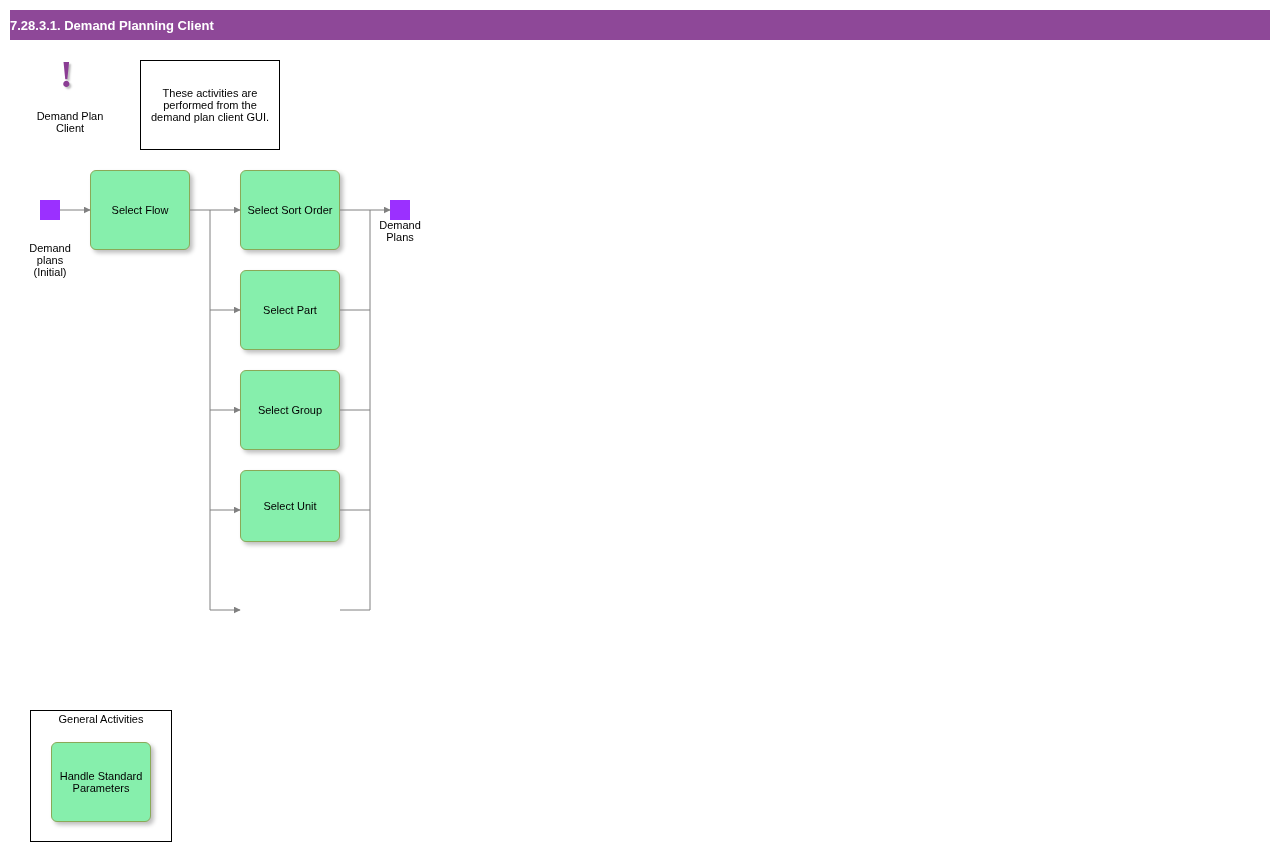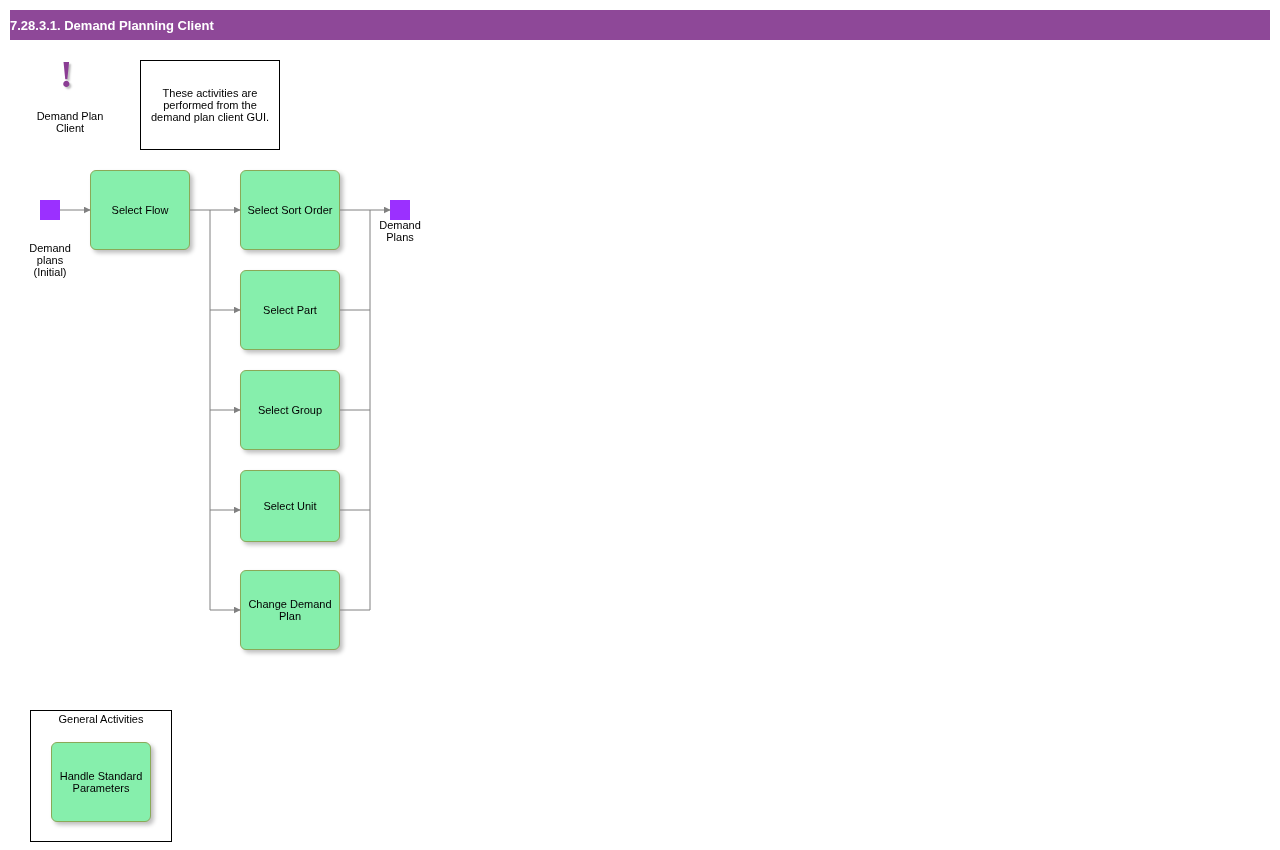--- a/index.html
+++ b/index.html
@@ -43,23 +43,20 @@
   </div>
   <div class="node" style="left:240px;top:270px;width:100px;height:80px;">
     <span>Select Part</span>
   </div>
   <div class="node" style="left:240px;top:370px;width:100px;height:80px;">
     <span>Select Group</span>
   </div>
   <div class="node" style="left:240px;top:470px;width:100px;height:72px;">
     <span>Select Unit</span>
   </div>
-  <div class="node" style="left:240px;top:570px;width:100px;height:80px;">
-    <span>Change Demand Plan</span>
-  </div>
 
   <div class="marker" style="left:390px;top:200px;"></div>
   <div class="marker-label" style="left:375px;top:219px;width:50px;">Demand Plans</div>
 
   <div class="general-box">
     <div class="general-title">General Activities</div>
     <div class="node" style="position:relative;left:20px;top:15px;width:100px;height:80px;">
       <span>Handle Standard Parameters</span>
     </div>
   </div>

